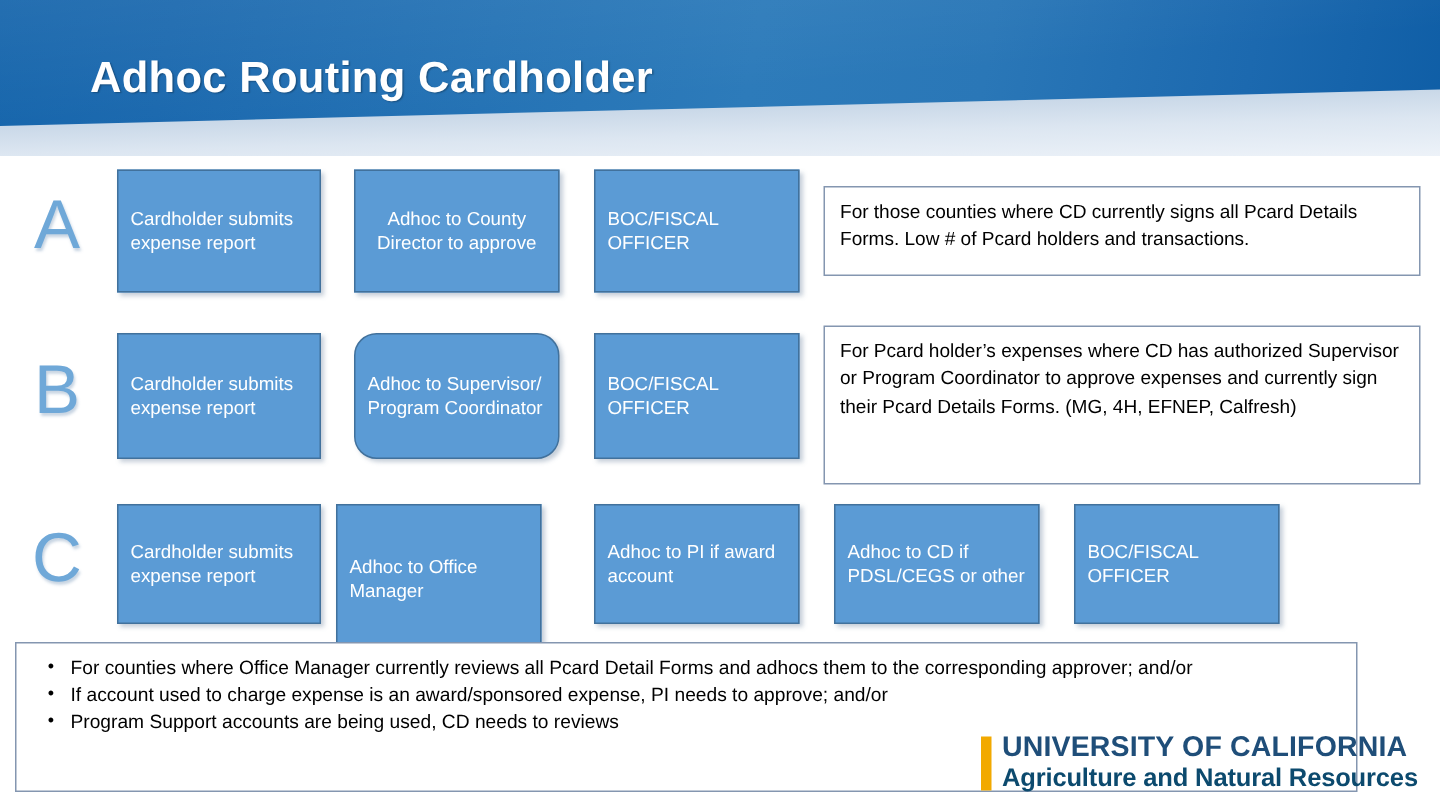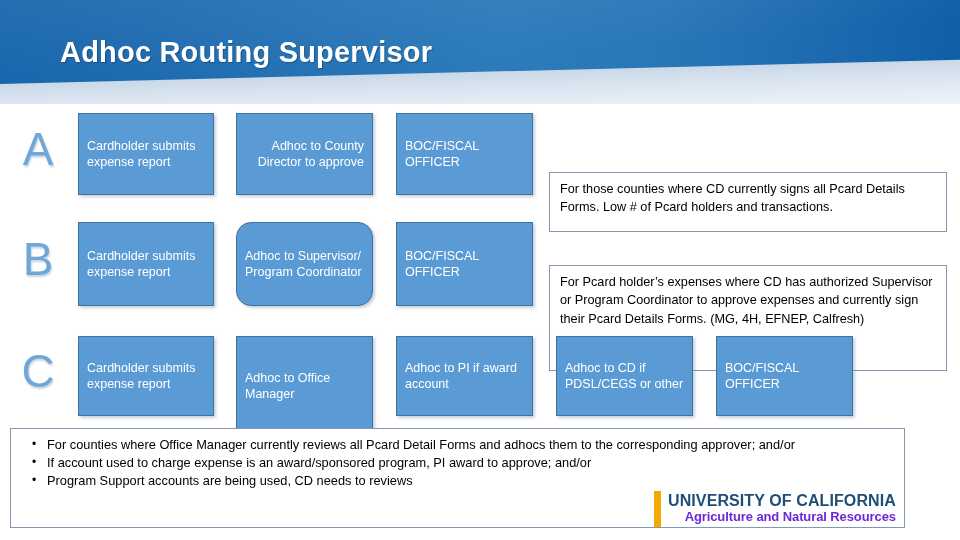--- a/index.html
+++ b/index.html
@@ -87,21 +87,20 @@
 
   .note {
     position: absolute;
     background: #ffffff;
     border: 1px solid #8496B0;
     color: #000000;
     font-size: 12.7px;
     line-height: 1.45;
     padding: 7px 10px;
     overflow: hidden;
-    margin-top: 48px;
   }
 
   
   #bullets {
     position: absolute;
     left: 10px; top: 428px;
     width: 895px; height: 100px;
     background: #ffffff;
     border: 1px solid #8496B0;
     padding: 7px 10px 0 10px;
@@ -132,55 +131,54 @@
   }
   #uc-bar {
     width: 7px;
     background: #F2A900;
     margin-right: 7px;
   }
   #uc-text { display: flex; flex-direction: column; justify-content: center; }
   #uc-line1 {
     color: #1F4E79;
     font-weight: bold;
-    font-size: 16px;
+    font-size: 19px;
     letter-spacing: .1px;
     line-height: 1.05;
     white-space: nowrap;
   }
   #uc-line2 {
-    color: #6d28d9;
+    color: #0c4a6e;
     font-weight: bold;
-    font-size: 13px;
+    font-size: 17px;
     letter-spacing: -.1px;
     line-height: 1.15;
     white-space: nowrap;
-    text-align: right;
   }
 </style>
 </head>
 <body>
 
 <div id="slide">
 
   <div id="header">
     <div id="header-sheen"></div>
     <div id="header-slant-dark"></div>
     <div id="header-slant-light"></div>
   </div>
-  <div id="slide-title">Adhoc Routing Supervisor</div>
+  <div id="slide-title">Adhoc Routing Cardholder</div>
 
   <div id="rows">
 
     <div class="row" style="top:0px;height:100px;">
       <div class="row-letter" style="left:6px; top:22px;">A</div>
 
       <div class="cell vcenter" style="left:78px; top:9px; width:136px; height:82px;">Cardholder submits expense report</div>
 
-      <div class="cell vcenter" style="left:236px; top:9px; width:137px; height:82px; text-align:right;">Adhoc to County Director to approve</div>
+      <div class="cell vcenter" style="left:236px; top:9px; width:137px; height:82px; text-align:center;">Adhoc to County Director to approve</div>
 
       <div class="cell vcenter" style="left:396px; top:9px; width:137px; height:82px;">BOC/FISCAL OFFICER</div>
 
       <div class="note" style="left:549px; top:20px; width:398px; height:60px;">For those counties where CD currently signs all Pcard Details Forms. Low # of Pcard holders and transactions.</div>
     </div>
 
     <div class="row" style="top:105px;height:110px;">
       <div class="row-letter" style="left:6px; top:27px;">B</div>
 
       <div class="cell vcenter" style="left:78px; top:13px; width:136px; height:84px;">Cardholder submits expense report</div>
@@ -190,39 +188,39 @@
       <div class="cell vcenter" style="left:396px; top:13px; width:137px; height:84px;">BOC/FISCAL OFFICER</div>
 
       <div class="note" style="left:549px; top:8px; width:398px; height:106px;">For Pcard holder’s expenses where CD has authorized Supervisor or Program Coordinator to approve expenses and currently sign their Pcard Details Forms. (MG, 4H, EFNEP, Calfresh)</div>
     </div>
 
     <div class="row" style="top:222px;height:98px;">
       <div class="row-letter" style="left:6px; top:22px;">C</div>
 
       <div class="cell vcenter" style="left:78px; top:10px; width:136px; height:80px;">Cardholder submits expense report</div>
 
-      <div class="cell vcenter" style="left:236px; top:10px; width:137px; height:100px;">Adhoc to Office Manager</div>
+      <div class="cell vcenter" style="left:224px; top:10px; width:137px; height:100px;">Adhoc to Office Manager</div>
 
       <div class="cell vcenter" style="left:556px; top:10px; width:137px; height:80px;">Adhoc to CD if PDSL/CEGS or other</div>
 
       <div class="cell vcenter" style="left:396px; top:10px; width:137px; height:80px;">Adhoc to PI if award account</div>
 
       <div class="cell vcenter" style="left:716px; top:10px; width:137px; height:80px;">BOC/FISCAL OFFICER</div>
     </div>
 
   </div>
 
   <div id="bullets">
     <div class="bullet-row">
       <span class="bullet-dot">•</span>
       <span class="bullet-text">For counties where Office Manager currently reviews all Pcard Detail Forms and adhocs them to the corresponding approver; and/or</span>
     </div>
     <div class="bullet-row">
       <span class="bullet-dot">•</span>
-      <span class="bullet-text">If account used to charge expense is an award/sponsored program, PI award to approve; and/or</span>
+      <span class="bullet-text">If account used to charge expense is an award/sponsored expense, PI needs to approve; and/or</span>
     </div>
     <div class="bullet-row">
       <span class="bullet-dot">•</span>
       <span class="bullet-text">Program Support accounts are being used, CD needs to reviews</span>
     </div>
   </div>
 
   <div id="uc-logo">
     <div id="uc-bar"></div>
     <div id="uc-text">

